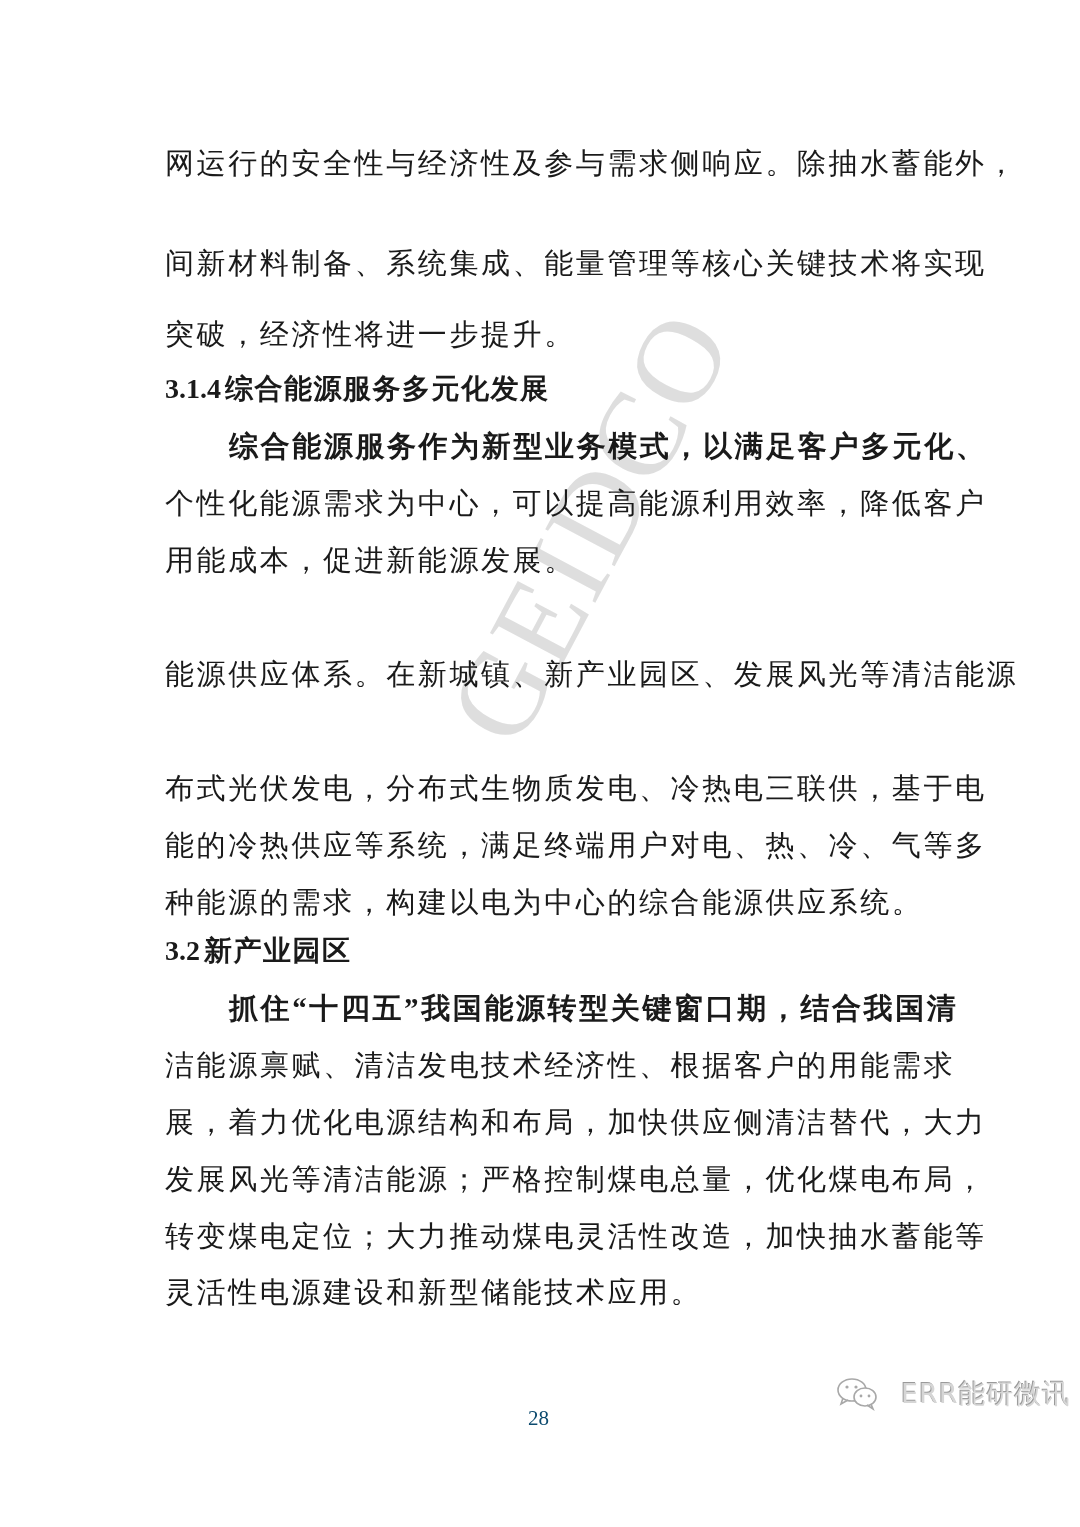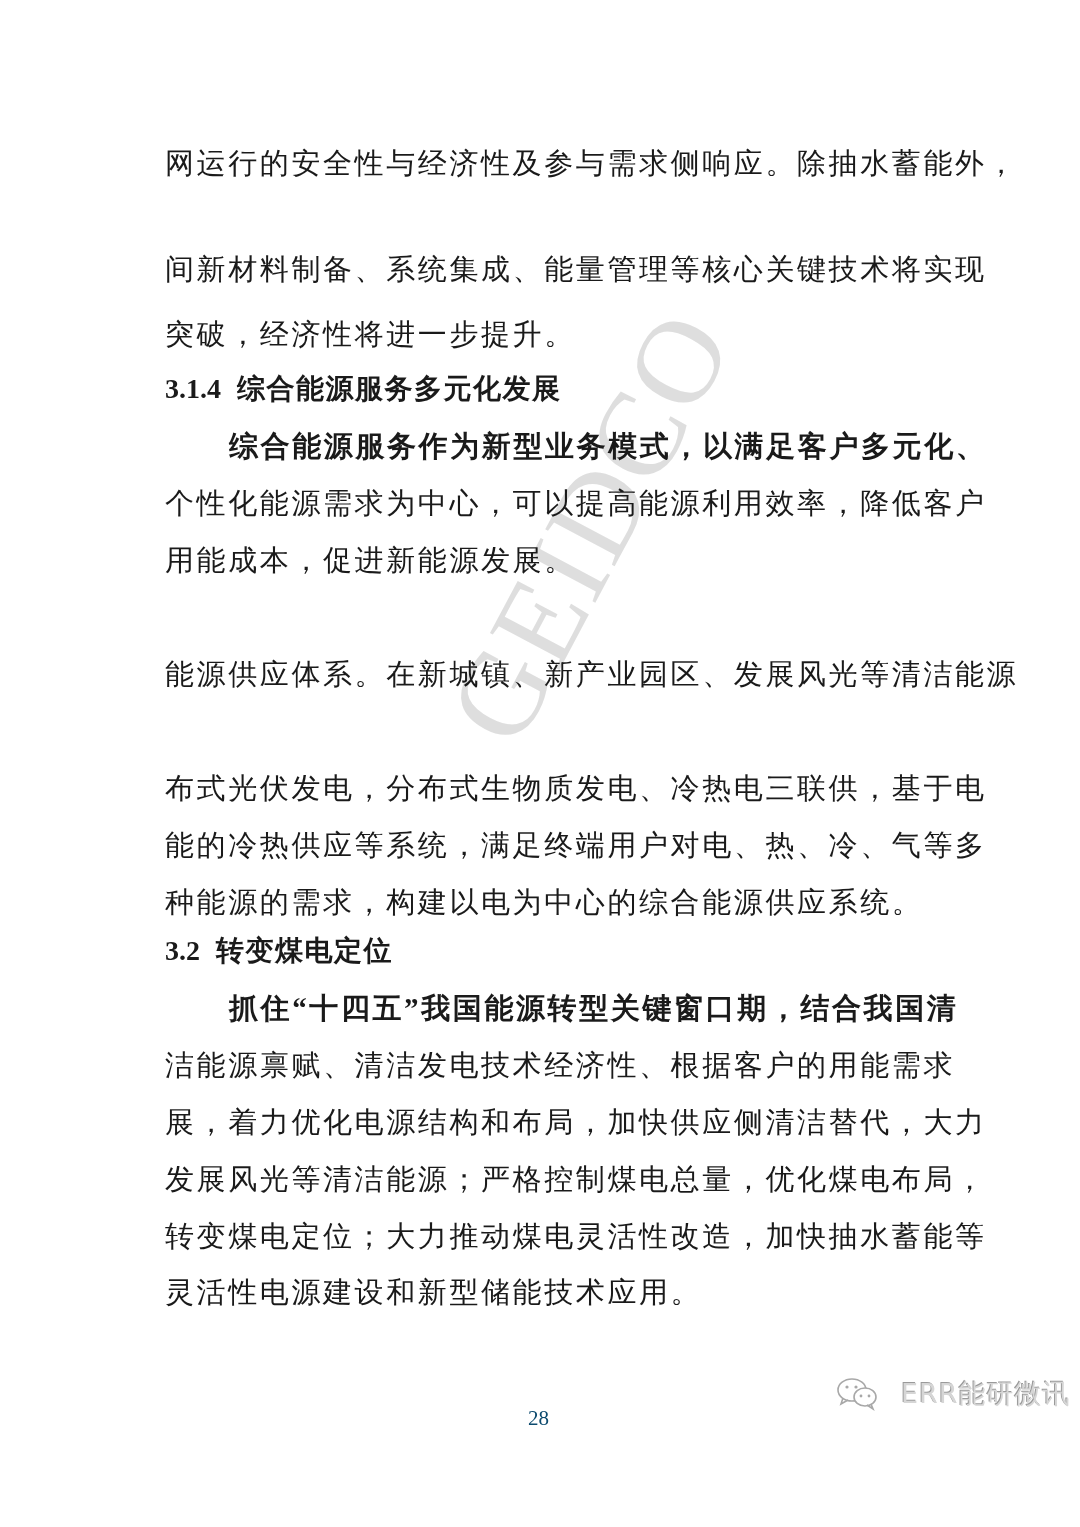--- a/index.html
+++ b/index.html
@@ -16,21 +16,21 @@
     white-space: nowrap; letter-spacing: 2.6px;
     text-align: justify; text-align-last: justify;
     font-weight: 400;
   }
   .line.last { text-align-last: left; width: auto; }
   .line.indent { left: 229px; width: 698px; font-weight: bold; }
   .heading {
     position: absolute; left: 165px; font-size: 28px; line-height: 34px;
     font-weight: 700; white-space: nowrap; letter-spacing: 1.5px;
   }
-  .heading .num { font-family: "Liberation Serif", serif; font-weight: 700; letter-spacing: 0; margin-right: 16px; }
+  .heading .num { font-family: "Liberation Serif", serif; font-weight: 700; letter-spacing: 0; margin-right: 4px; }
   .heading .title { font-weight: 600; }
   .watermark {
     position: absolute; left: 420px; top: 700px;
     font-family: "Liberation Serif", serif; font-size: 120px; color: rgba(160,160,160,0.35);
     transform: rotate(-62deg); transform-origin: left top; letter-spacing: 2px;
     pointer-events: none; white-space: nowrap;
   }
   .page-number {
     position: absolute; left: 528px; top: 1406px; font-size: 21px;
     font-family: "Liberation Serif", serif; color: #0c4a6e;
@@ -46,38 +46,38 @@
   }
 </style>
 </head>
 <body>
 
 <div class="page">
 
   <div class="watermark">GEIDCO</div>
 
   <div class="line" style="top:146px">网运行的安全性与经济性及参与需求侧响应。除抽水蓄能外，</div>
-  <div class="line" style="top:252px">间新材料制备、系统集成、能量管理等核心关键技术将实现</div>
+  <div class="line" style="top:246px">间新材料制备、系统集成、能量管理等核心关键技术将实现</div>
   <div class="line last" style="top:317px">突破，经济性将进一步提升。</div>
 
   <div class="heading" style="top:372px">
     <span class="num">3.1.4</span><span class="title">综合能源服务多元化发展</span>
   </div>
 
   <div class="line indent" style="top:429px">综合能源服务作为新型业务模式，以满足客户多元化、</div>
   <div class="line" style="top:486px">个性化能源需求为中心，可以提高能源利用效率，降低客户</div>
   <div class="line last" style="top:543px">用能成本，促进新能源发展。</div>
 
   <div class="line" style="top:657px">能源供应体系。在新城镇、新产业园区、发展风光等清洁能源</div>
   <div class="line" style="top:771px">布式光伏发电，分布式生物质发电、冷热电三联供，基于电</div>
   <div class="line" style="top:828px">能的冷热供应等系统，满足终端用户对电、热、冷、气等多</div>
   <div class="line last" style="top:885px">种能源的需求，构建以电为中心的综合能源供应系统。</div>
 
   <div class="heading" style="top:934px">
-    <span class="num">3.2</span><span class="title">转变煤电定位</span>
+    <span class="num">3.2</span><span class="title">新产业园区</span>
   </div>
 
   <div class="line indent" style="top:991px">抓住“十四五”我国能源转型关键窗口期，结合我国清</div>
   <div class="line" style="top:1048px">洁能源禀赋、清洁发电技术经济性、根据客户的用能需求</div>
   <div class="line" style="top:1105px">展，着力优化电源结构和布局，加快供应侧清洁替代，大力</div>
   <div class="line" style="top:1162px">发展风光等清洁能源；严格控制煤电总量，优化煤电布局，</div>
   <div class="line" style="top:1219px">转变煤电定位；大力推动煤电灵活性改造，加快抽水蓄能等</div>
   <div class="line last" style="top:1275px">灵活性电源建设和新型储能技术应用。</div>
 
   <div class="page-number">28</div>

